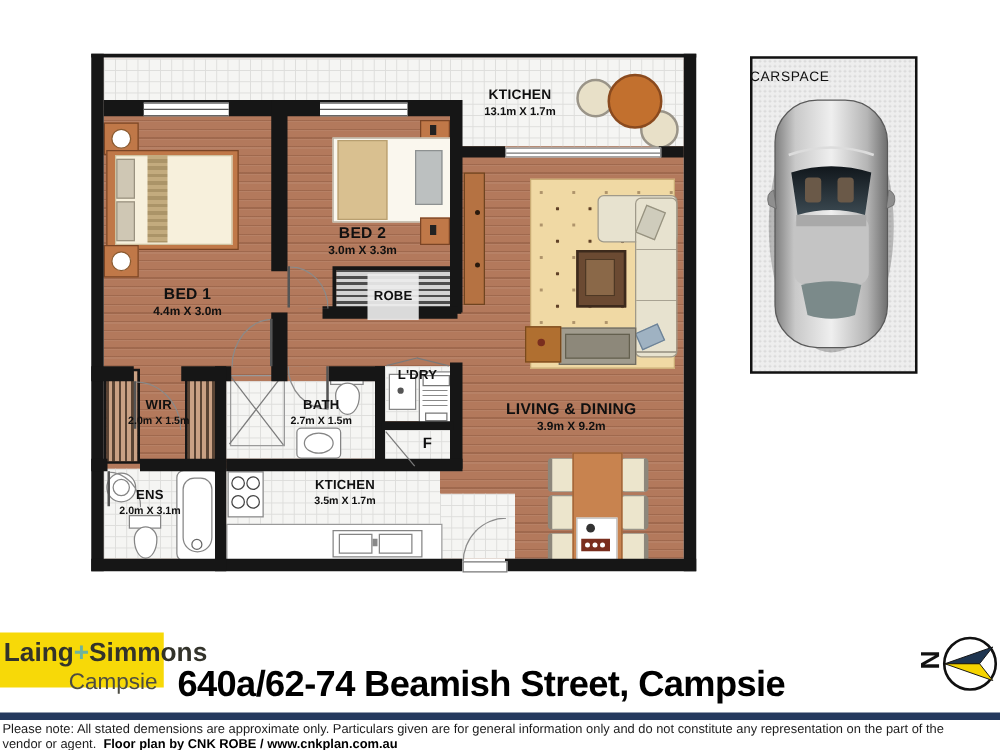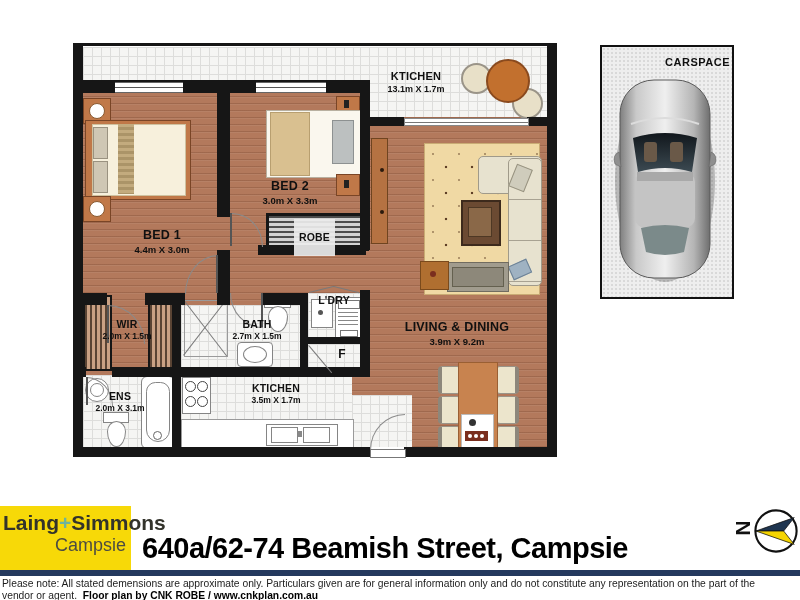--- a/index.html
+++ b/index.html
@@ -27,21 +27,21 @@
   .furn{position:absolute}
   .stripesH{background:repeating-linear-gradient(180deg,#4c4c4c 0 2px,#d2d2d2 2px 5px)}
   .stripesV{background:repeating-linear-gradient(90deg,#5a4434 0 2px,#c9a184 2px 5px)}
   .rug{position:absolute;background-color:#f0d9a4;
        background-image:radial-gradient(circle,#5f4026 1.3px,transparent 1.6px),
                         radial-gradient(circle,rgba(95,64,38,.45) 1.1px,transparent 1.4px);
        background-size:26px 26px,26px 26px;background-position:8px 10px,21px 23px;
        border:1px solid #c9ab74}
   .xline{position:absolute;height:1px;background:#7a7a7a;transform-origin:0 0}
   .fixture{position:absolute;background:#fff;border:1px solid #858585}
-  .title{position:absolute;font-weight:bold;text-align:right}
+  .title{position:absolute;font-weight:normal;text-align:left}
   #floorplan-title{font-size:23px;letter-spacing:.5px}
   #carspace-box{position:absolute;border:2px solid #111;background-color:#eeeeee;
        background-image:radial-gradient(#d9d9d9 1px,transparent 1.1px);background-size:4px 4px}
   #logo-box{position:absolute;background:#f7d908}
   #logo-line1{position:absolute;left:3px;top:5px;width:124px;font-size:21px;font-weight:bold;color:#33332b;text-align:center}
   #logo-plus{color:#6fb39c}
   #logo-line2{position:absolute;right:5px;top:29px;font-size:18px;color:#4c4c42}
   #address{position:absolute;font-weight:bold;font-size:29px;letter-spacing:-.5px;color:#000;white-space:nowrap}
   #navy-bar{position:absolute;background:#24395e}
   .fineprint{position:absolute;font-size:10.3px;color:#1c1c1c;white-space:nowrap}
@@ -194,21 +194,21 @@
   <div class="leaf" style="left:261px;top:293px;width:2px;height:34px"></div>
   <div class="arc" style="left:86px;top:377px;width:26px;height:28px;border-top:1.3px solid #8a8a8a;border-right:1.3px solid #8a8a8a;border-top-right-radius:100% 100%"></div>
   <div class="leaf" style="left:86px;top:377px;width:2px;height:28px"></div>
   <div class="arc" style="left:370px;top:414px;width:34px;height:35px;border-top:1.3px solid #8a8a8a;border-left:1.3px solid #8a8a8a;border-top-left-radius:100% 100%"></div>
   <div style="position:absolute;left:370px;top:449px;width:34px;height:7px;background:#fff;border:1px solid #777"></div>
 
   <div class="rlabel md" style="left:366px;top:70px;width:100px">
     <div class="nm">KTICHEN</div>
     <div class="dm">13.1m X 1.7m</div>
   </div>
-  <div class="rlabel" style="left:112px;top:228px;width:100px">
+  <div class="rlabel" style="left:100px;top:228px;width:100px">
     <div class="nm">BED 1</div>
     <div class="dm">4.4m X 3.0m</div>
   </div>
   <div class="rlabel" style="left:240px;top:179px;width:100px">
     <div class="nm">BED 2</div>
     <div class="dm">3.0m X 3.3m</div>
   </div>
   <div class="rlabel sm" style="left:266px;top:219px;width:97px">
     <div class="nm" style="background:rgba(235,235,235,.92);display:inline-block;padding:12px 5px">ROBE</div>
   </div>
@@ -269,21 +269,21 @@
     <path d="M98,76 q7,3 4,12 l-6,3 z" fill="#8f8f8f" stroke="#666" stroke-width="0.6"></path>
   </svg>
 
   <div id="north-n" style="left:735px;top:516px">N</div>
   <svg viewBox="0 0 48 48" style="position:absolute;left:753px;top:507px;width:46px;height:48px">
     <circle cx="24" cy="24" r="21.5" fill="#fff" stroke="#111" stroke-width="2.2"></circle>
     <polygon points="3,24 43,10 32,24" fill="#1e3550" stroke="#111" stroke-width="0.8"></polygon>
     <polygon points="3,24 32,24 43,38" fill="#f5d400" stroke="#111" stroke-width="0.8"></polygon>
   </svg>
 
-  <div id="logo-box" style="left:0;top:506px;width:131px;height:69px">
+  <div id="logo-box" style="left:0;top:506px;width:131px;height:44px">
     <div id="logo-line1">
       <span>Laing</span><span id="logo-plus">+</span><span>Simmons</span>
     </div>
     <div id="logo-line2">Campsie</div>
   </div>
   <div id="address" style="left:142px;top:532px">640a/62-74 Beamish Street, Campsie</div>
   <div id="navy-bar" style="left:0;top:570px;width:800px;height:6px"></div>
   <div class="fineprint" style="left:2px;top:578px">Please note: All stated demensions are approximate only. Particulars given are for general information only and do not constitute any representation on the part of the</div>
   <div class="fineprint" style="left:2px;top:590px">
     <span>vendor or agent.</span>&nbsp;&nbsp;<b>Floor plan by CNK ROBE / www.cnkplan.com.au</b>

